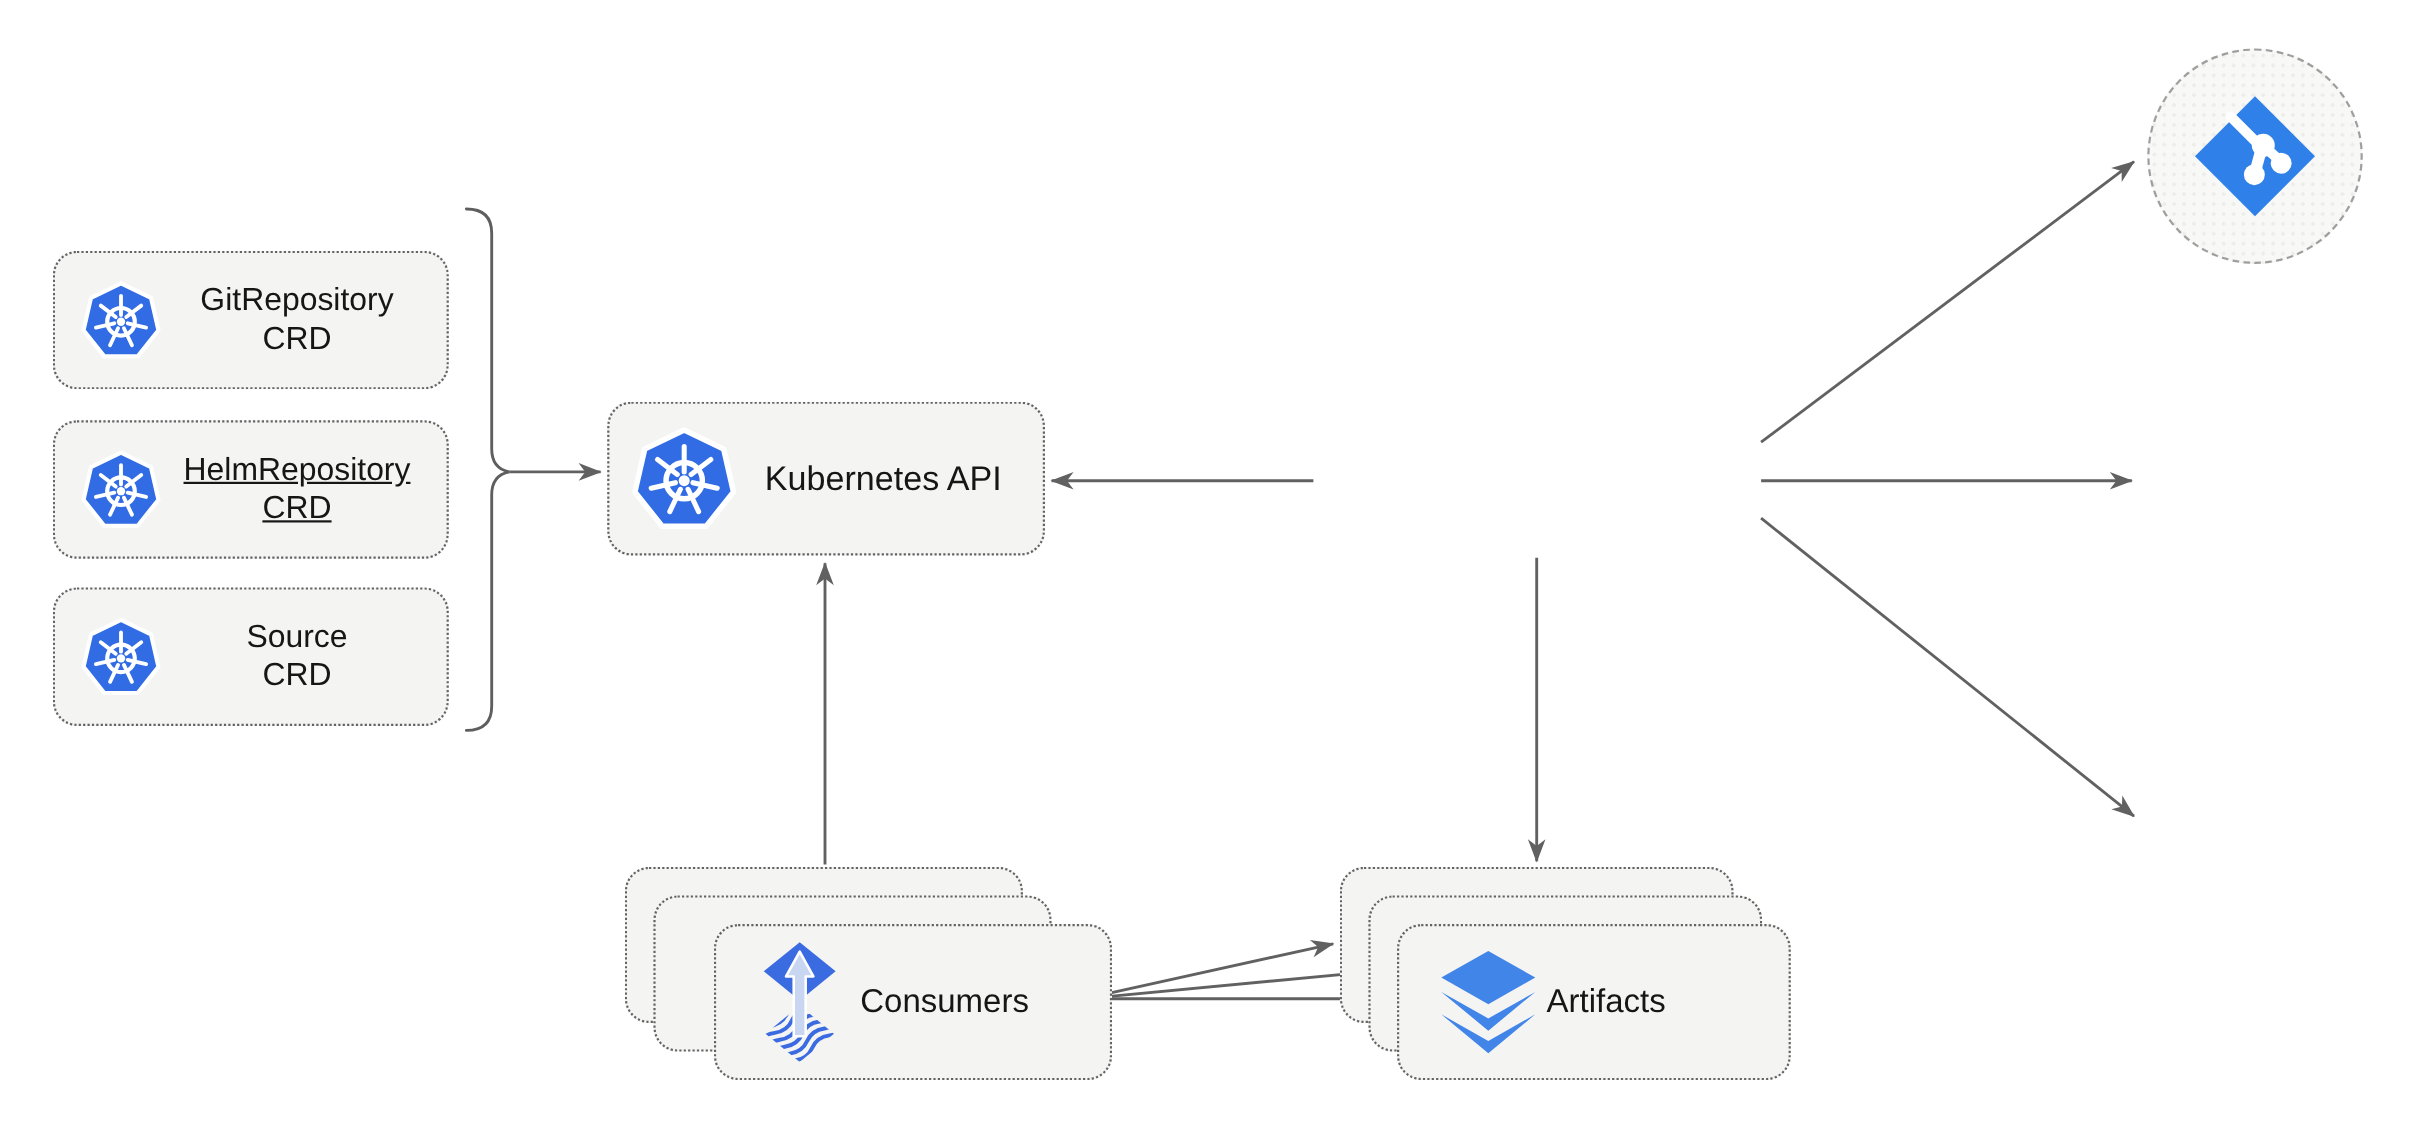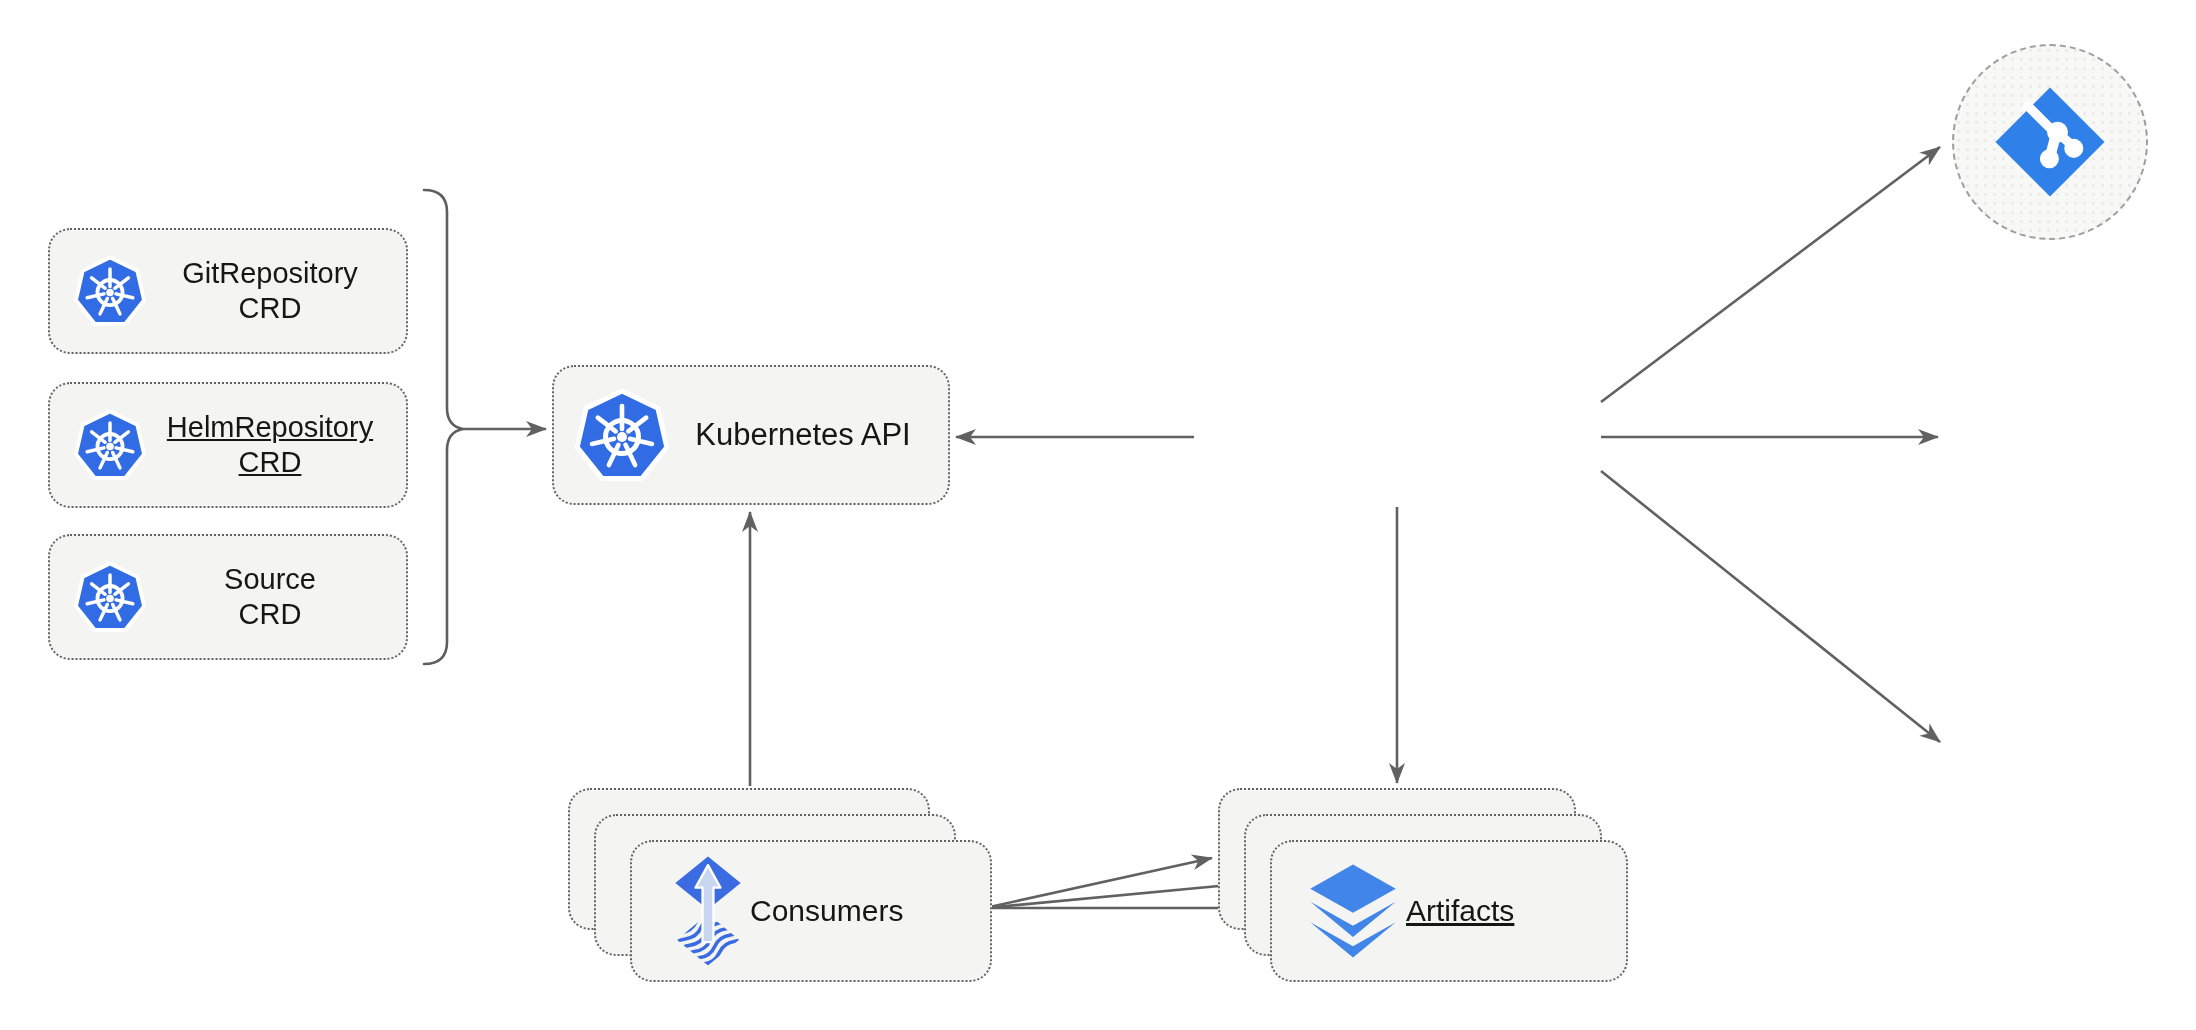--- a/index.html
+++ b/index.html
@@ -22,26 +22,26 @@
   #source-controller{left:1196px;top:365px;width:404px;height:140px;padding:0 18px 0 36px;}
   #source-controller svg.icon{width:92px;height:120px;flex:none;}
   #source-controller .label{font-size:30px;}
   .stack-card{
     position:absolute;background:#f4f4f3;border:2.5px dotted #636363;border-radius:22px;
     box-sizing:border-box;
   }
   .stack-front{display:flex;align-items:center;}
   .consumers-card{width:362px;height:142px;}
   #consumers-back{left:568px;top:788px;} #consumers-mid{left:594px;top:814px;}
-  #consumers-front{left:630px;top:840px;padding:0 16px 0 34px;}
+  #consumers-front{left:649px;top:840px;padding:0 16px 0 34px;gap:13px;}
   #consumers-front svg.icon{width:84px;height:112px;flex:none;}
   #consumers-front .label{font-size:30px;}
   .artifacts-card{width:358px;height:142px;}
   #artifacts-back{left:1218px;top:788px;} #artifacts-mid{left:1244px;top:814px;}
-  #artifacts-front{left:1270px;top:840px;padding:0 16px 0 28px;text-decoration:underline;}
+  #artifacts-front{left:1270px;top:840px;padding:0 16px 0 28px;}
   #artifacts-front svg.icon{width:106px;height:104px;flex:none;}
   #artifacts-front .label{font-size:30px;}
   .ext-circle{
     position:absolute;width:196px;height:196px;border-radius:50%;
     border:2.5px dashed #9e9e9e;background-color:#f8f8f6;box-sizing:border-box;
     background-image:radial-gradient(rgba(130,130,130,0.10) 1.4px, transparent 1.7px);
     background-size:9px 9px;display:flex;align-items:center;justify-content:center;
   }
   #git-circle{left:1952px;top:44px;}
   #helm-circle{left:1952px;top:337px;}

